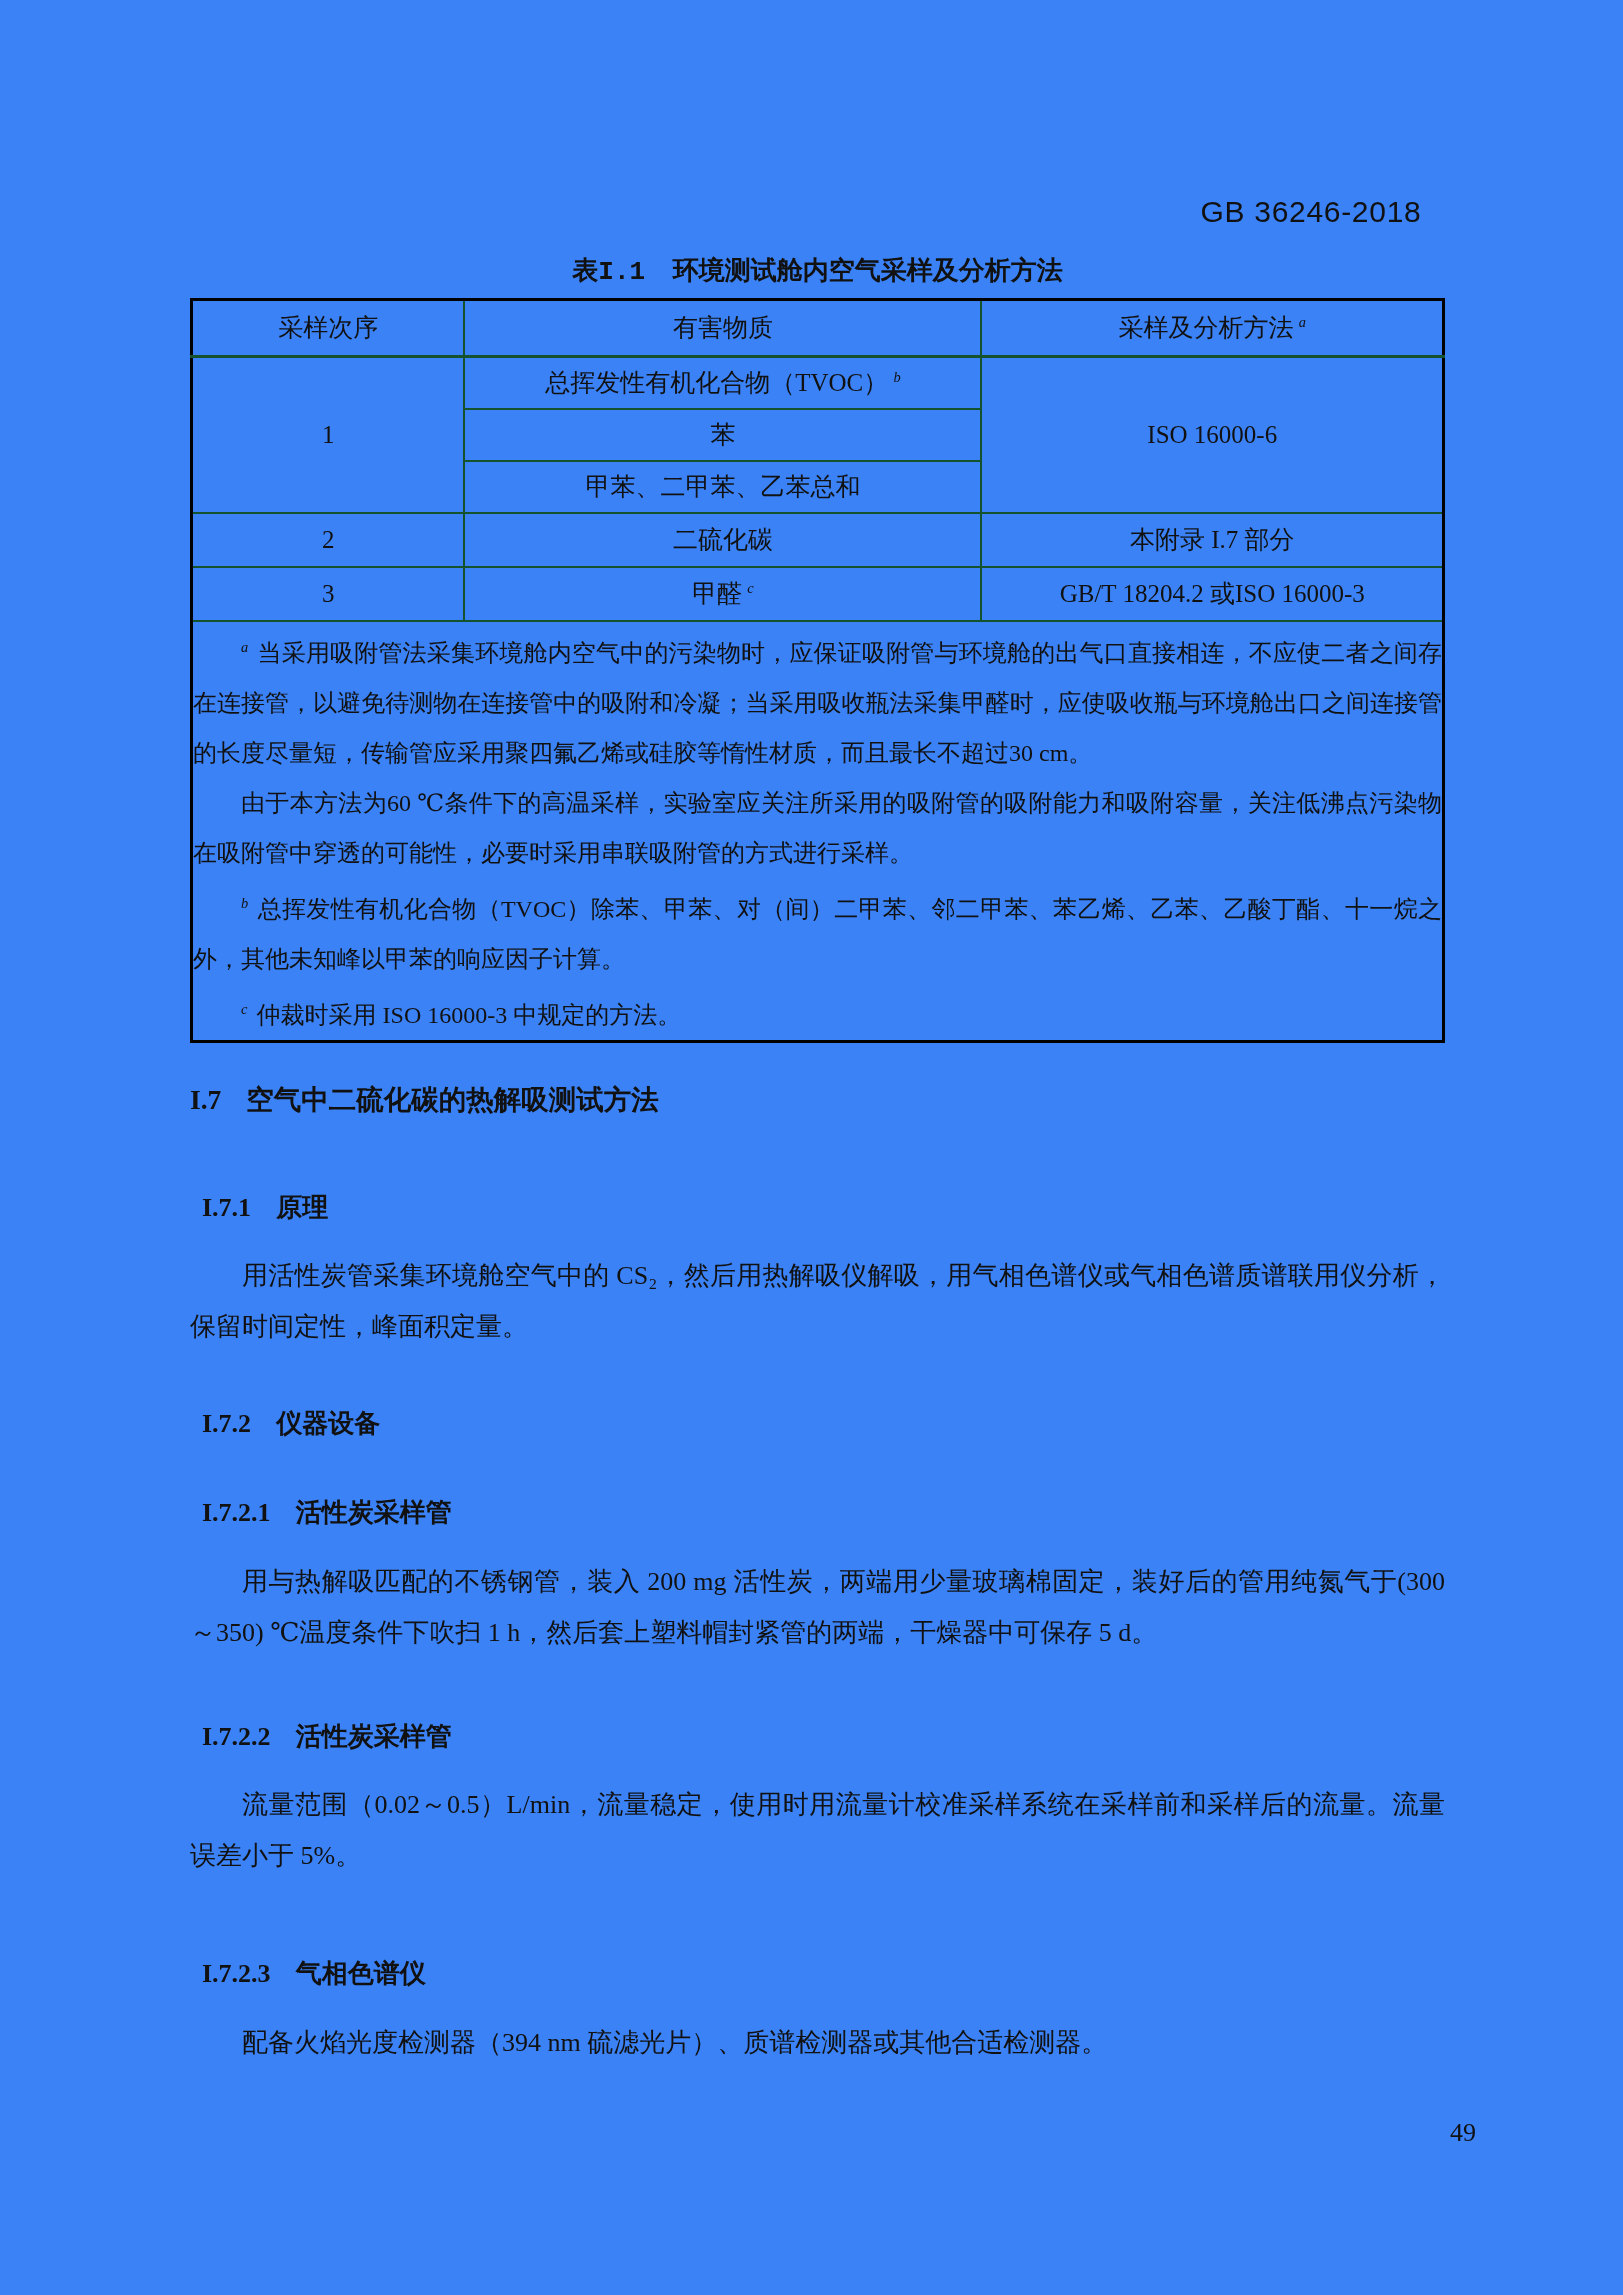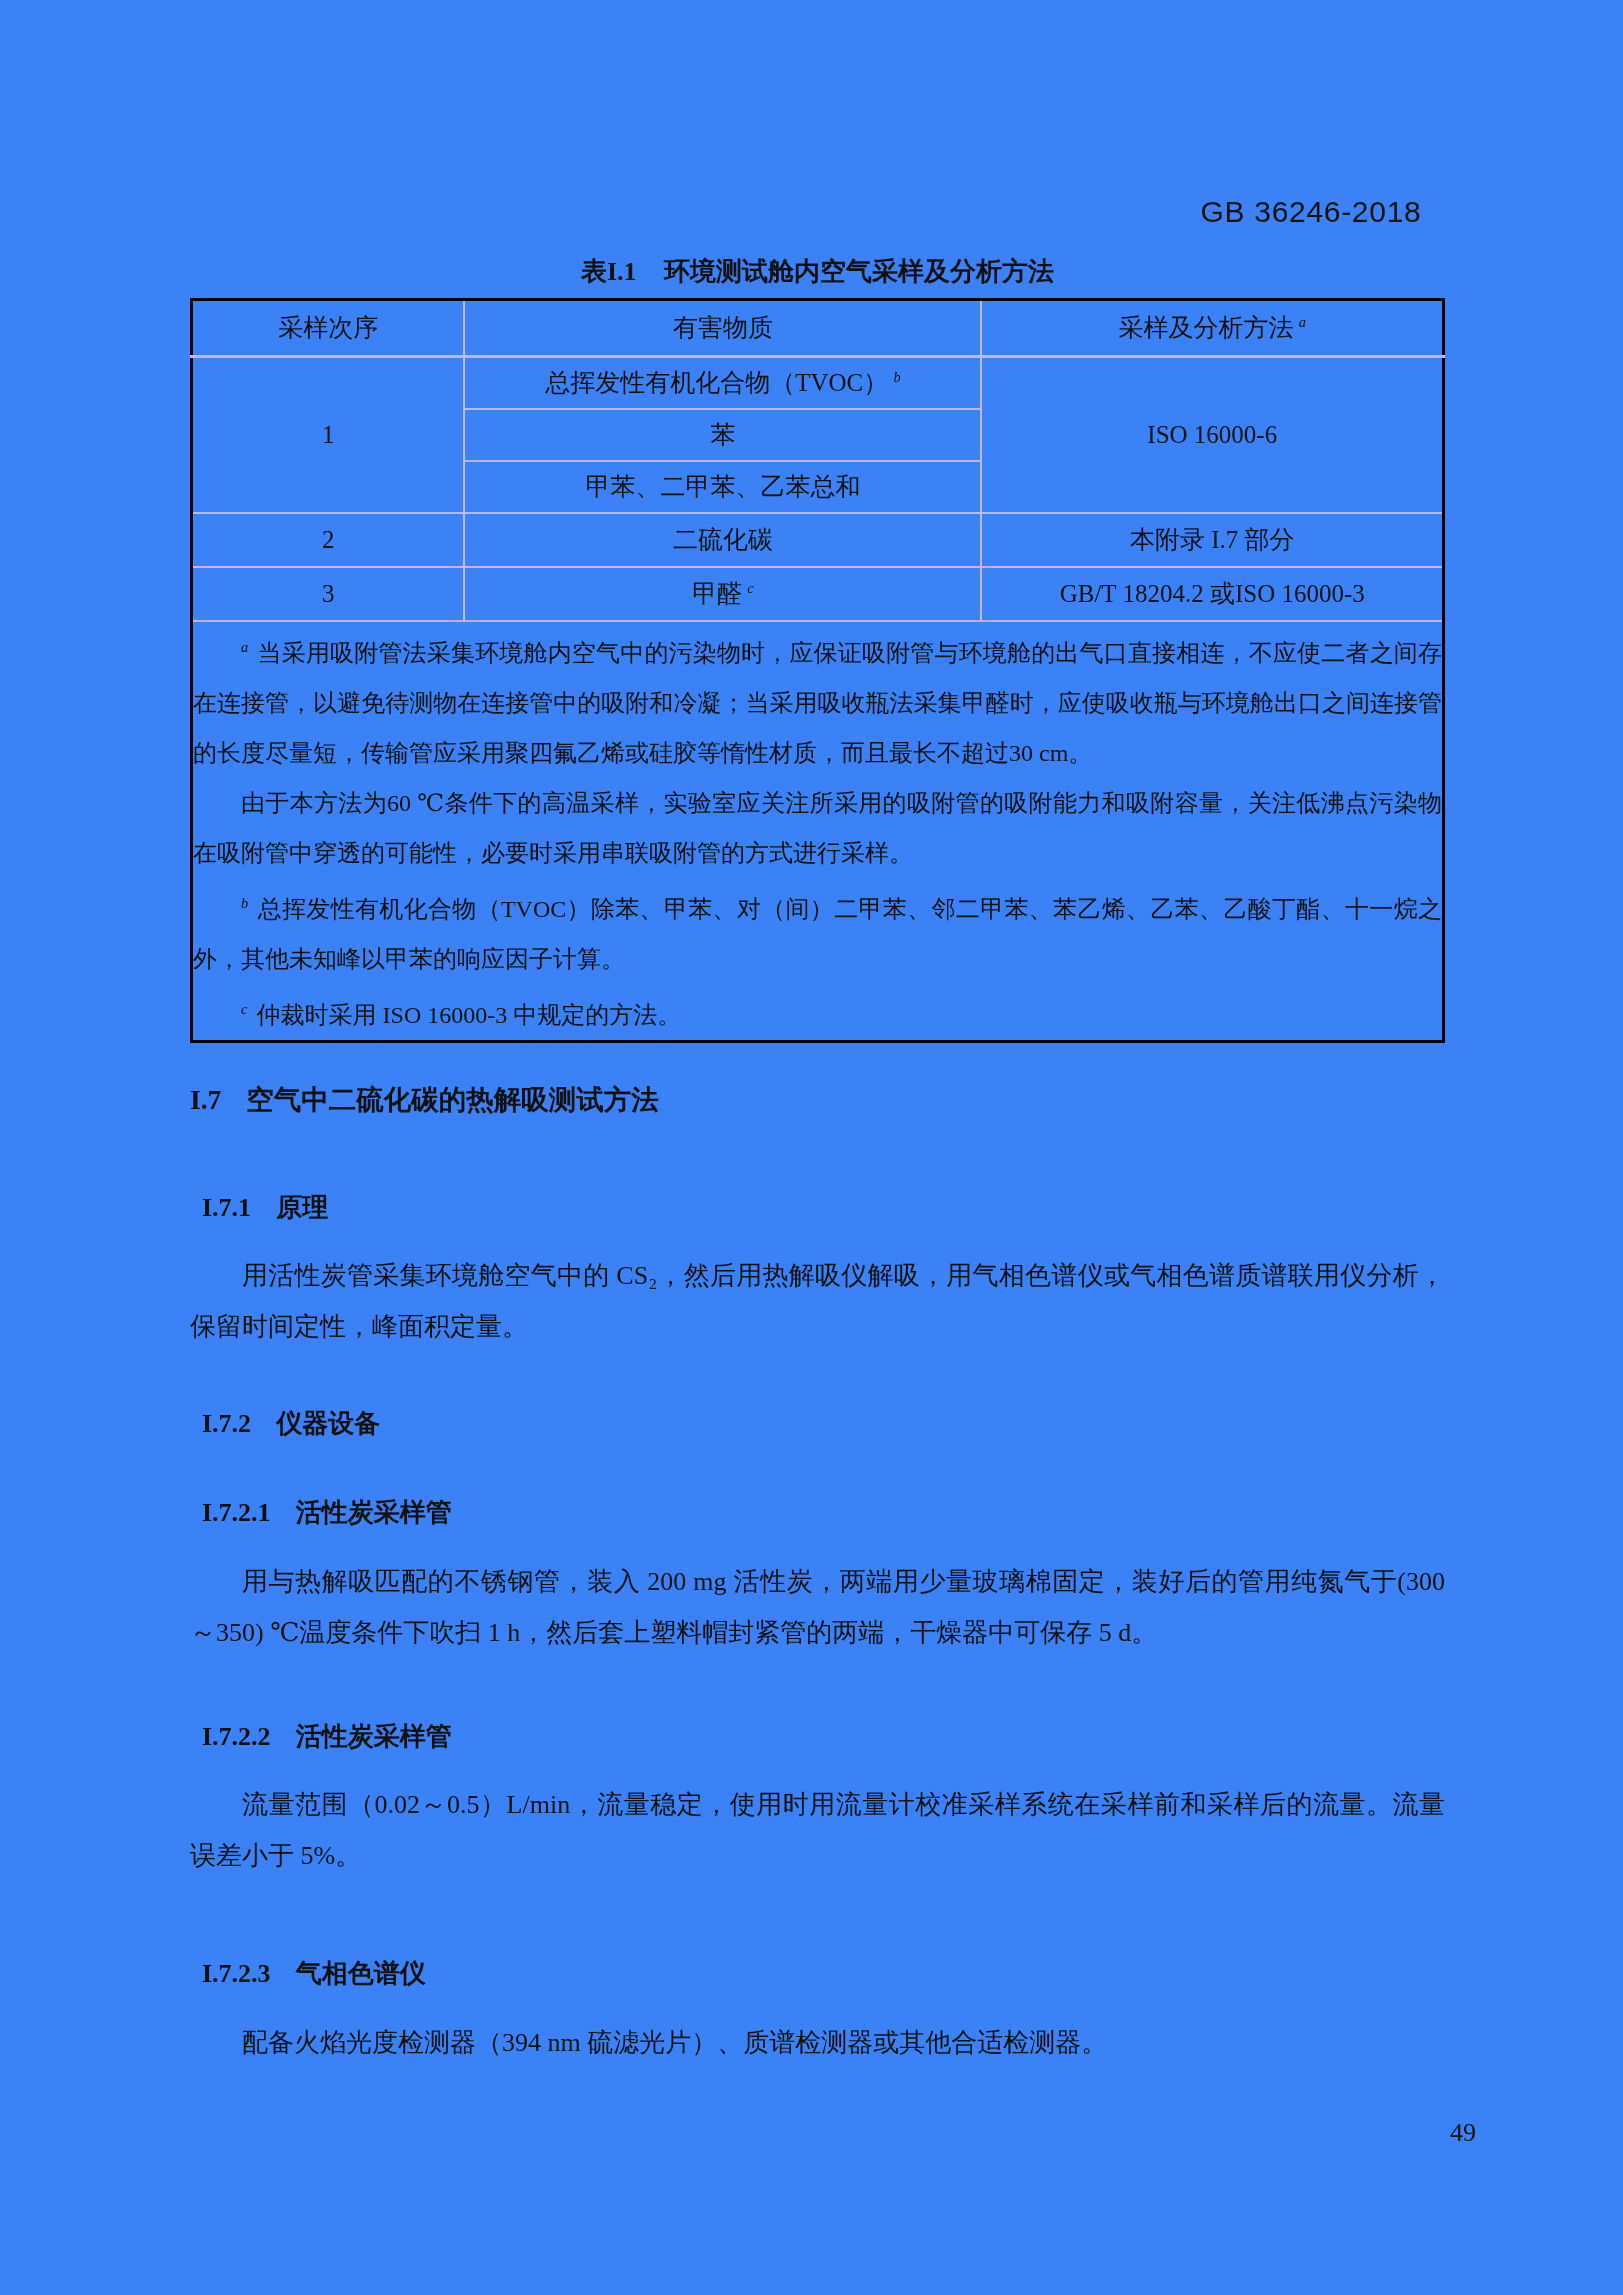--- a/index.html
+++ b/index.html
@@ -14,33 +14,33 @@
   .doc-number{
     text-align:right;
     font-family:"Liberation Sans","DejaVu Sans",sans-serif;
     font-size:30px;line-height:33px;letter-spacing:0.7px;
     padding-right:23.6px;
   }
 
   
   .table-caption{
     text-align:center;
-    font-family:Liberation Serif, serif;
+    font-family:Liberation Mono, monospace;
     font-weight:bold;font-size:26px;line-height:30px;
     margin-top:29px;margin-bottom:10.5px;
   }
   .caption-label{margin-right:27.5px;}
 
   
   table.spec{
     width:100%;border-collapse:collapse;table-layout:fixed;
     border:3.9px solid #000;
   }
   table.spec th,table.spec td{
-    border:2px solid #c4b5fd;
+    border:2px solid #14532d;
     text-align:center;vertical-align:middle;
     font-size:25px;font-weight:normal;padding:0;
   }
   table.spec th{height:54px;border-bottom-width:3.3px;}
   td.cell-thin{border-bottom-width:2px;}
   td.cell-major{border-bottom-width:3.3px;}
   tr.sub-row td{height:50px;}
   tr.main-row td{height:52px;}
   sup.fn-sup{
     font-style:italic;font-size:14.4px;vertical-align:super;

